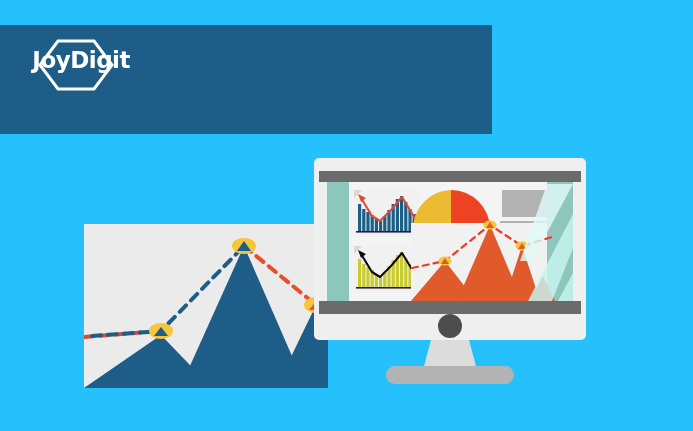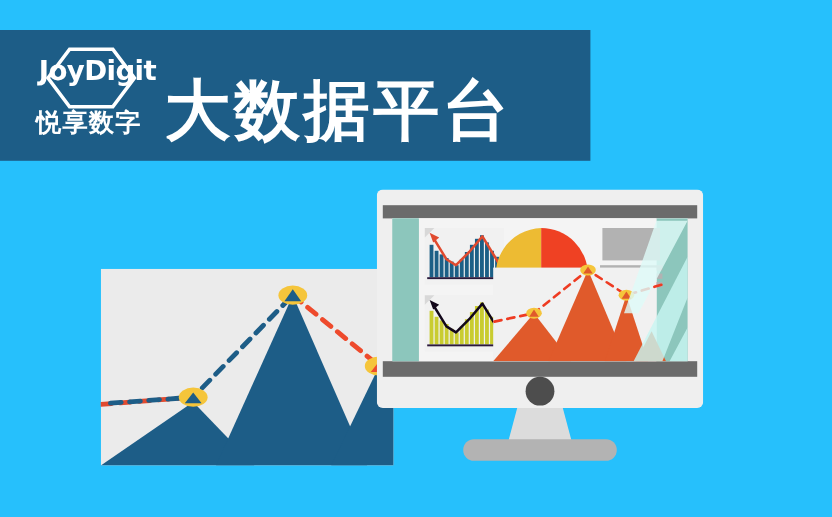--- a/index.html
+++ b/index.html
@@ -66,24 +66,22 @@
 
 <div id="stage">
 
   <div class="header-banner">
 
     <div class="logo-block">
       <svg class="logo-hex" viewBox="0 0 76 52">
         <polygon points="20,2 56,2 74,26 56,50 20,50 2,26" fill="none" stroke="#ffffff" stroke-width="3"></polygon>
       </svg>
       <div class="logo-word">JoyDigit</div>
-      <div class="logo-sub">悦享数字</div>
     </div>
 
-    <div class="banner-title">大数据平台</div>
   </div>
 
   <svg class="left-panel" viewBox="0 0 244 164">
     <rect x="0" y="0" width="244" height="164" fill="#ebebeb"></rect>
 
     <polygon points="0,164 77,111 128,164" fill="#1d5d87"></polygon>
     <polygon points="96,164 160,22 222,164" fill="#1d5d87"></polygon>
     <polygon points="192,164 232,81 244,110 244,164" fill="#1d5d87"></polygon>
 
     <polyline points="0,113 77,107" fill="none" stroke="#e04a2f" stroke-width="4" stroke-dasharray="9,7" stroke-linecap="round"></polyline>

